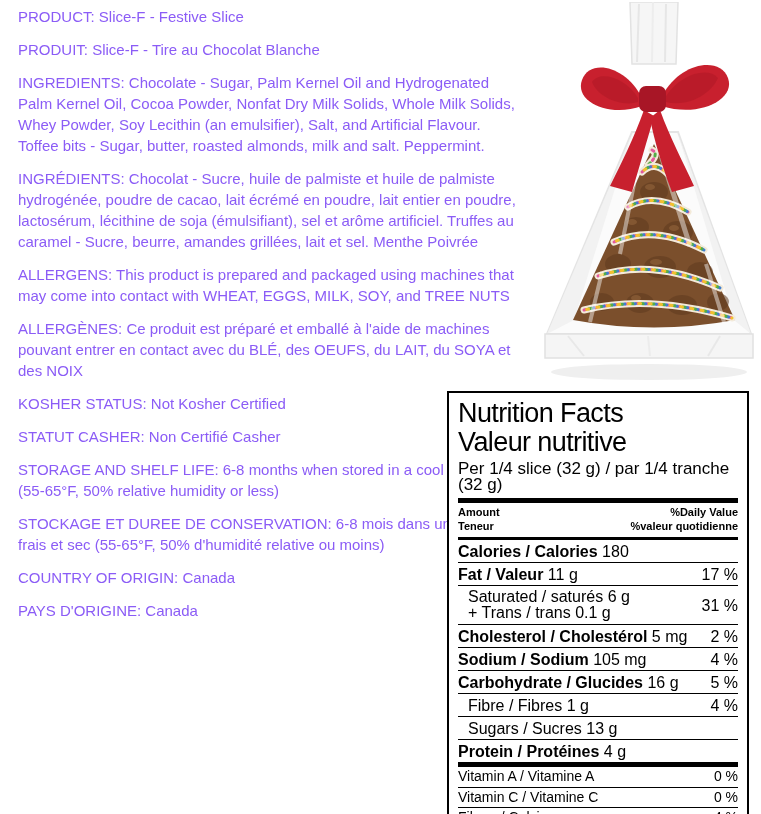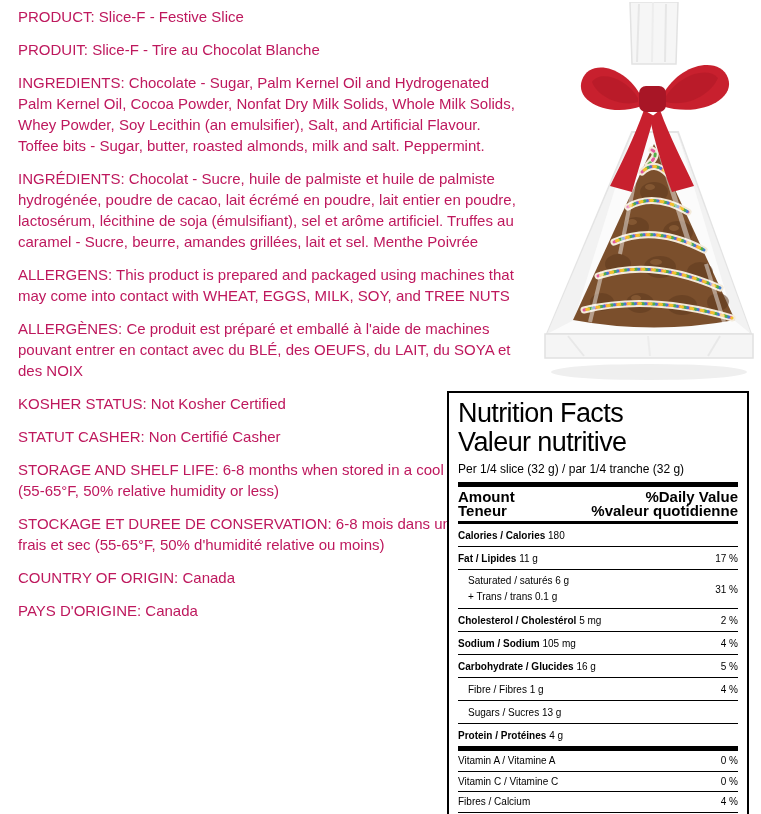--- a/index.html
+++ b/index.html
@@ -3,53 +3,53 @@
 <meta charset="utf-8">
 <style>
   html,body{margin:0;padding:0}
   body{
     width:761px;height:814px;position:relative;overflow:hidden;
     background:#ffffff;color:#1b1b1b;
     font-family:"Liberation Sans", sans-serif;
   }
   
   .text-col{position:absolute;left:18px;top:6px;width:505px}
-  .text-col p{margin:0 0 12px 0;font-size:15px;line-height:21px;color:#be185d}
+  .text-col p{margin:0 0 12px 0;font-size:15px;line-height:21px;color:#8b5cf6}
 
   
   .photo{position:absolute;left:538px;top:2px;width:223px;height:388px}
   .sb{fill:none;stroke-linecap:round}
   .sb.base{stroke:#f3ead9;stroke-width:7}
   .sb.c1{stroke:#e25a9e;stroke-width:3;stroke-dasharray:2 8.5}
   .sb.c2{stroke:#3e7ecf;stroke-width:3;stroke-dasharray:2 8.5;stroke-dashoffset:2.6}
   .sb.c3{stroke:#54ad47;stroke-width:3;stroke-dasharray:2 8.5;stroke-dashoffset:5.2}
   .sb.c4{stroke:#f1c02f;stroke-width:3;stroke-dasharray:2 8.5;stroke-dashoffset:7.8}
 
   
   .nfact{
     position:absolute;left:447px;top:391px;width:280px;
     border:2px solid #000;background:#fff;color:#000;
     padding:6px 9px 6px 9px;
   }
   .ntitle{font-size:27px;font-weight:normal;line-height:29px;letter-spacing:-0.6px}
-  .nserving{font-size:12px;line-height:16px;margin:4px 0 5px 0}
+  .nserving{font-size:17px;line-height:16px;margin:4px 0 5px 0}
   .bar5{height:5px;background:#000}
   .bar3{height:3px;background:#000}
   .nheader{display:flex;justify-content:space-between;align-items:flex-end;
-           font-size:15px;font-weight:bold;line-height:13.5px;padding:3px 0 4px 0}
+           font-size:11px;font-weight:bold;line-height:13.5px;padding:3px 0 4px 0}
   .nh-right{text-align:right}
   .nrow{display:flex;justify-content:space-between;align-items:baseline;
-        font-size:10px;line-height:17px;padding:2.5px 0;border-top:1px solid #000}
+        font-size:16px;line-height:17px;padding:2.5px 0;border-top:1px solid #000}
   .nrow.first{border-top:none}
   .nrow .nname b{font-weight:bold}
   .nrow.sub{padding-left:10px}
   .nrow .ndv{font-weight:normal;white-space:nowrap}
   .nrow.two-line{align-items:center}
   .nrow.two-line .nname div{line-height:16.5px}
-  .nrow.vit{font-size:10px;line-height:15.5px;padding:2px 0}
+  .nrow.vit{font-size:14px;line-height:15.5px;padding:2px 0}
   .nrow.vit .ndv{font-weight:normal}
 </style>
 </head>
 <body>
 
 <div class="text-col">
   <p>PRODUCT: Slice-F - Festive Slice</p>
   <p>PRODUIT: Slice-F - Tire au Chocolat Blanche</p>
   <p>INGREDIENTS: Chocolate - Sugar, Palm Kernel Oil and Hydrogenated Palm Kernel Oil, Cocoa Powder, Nonfat Dry Milk Solids, Whole Milk Solids, Whey Powder, Soy Lecithin (an emulsifier), Salt, and Artificial Flavour.  Toffee bits - Sugar, butter, roasted almonds, milk and salt. Peppermint.</p>
   <p>INGRÉDIENTS: Chocolat - Sucre, huile de palmiste et huile de palmiste hydrogénée, poudre de cacao, lait écrémé en poudre, lait entier en poudre, lactosérum, lécithine de soja (émulsifiant), sel et arôme artificiel. Truffes au caramel - Sucre, beurre, amandes grillées, lait et sel. Menthe Poivrée</p>
@@ -180,21 +180,21 @@
       <div>%valeur quotidienne</div>
     </div>
   </div>
   <div class="bar3"></div>
 
   <div class="nrow first">
     <span class="nname"><b>Calories / Calories</b> <span>180</span></span>
   </div>
 
   <div class="nrow">
-    <span class="nname"><b>Fat / Lipides</b> <span>11 g</span></span>
+    <span class="nname"><b>Fat / Valeur</b> <span>11 g</span></span>
     <span class="ndv">17 %</span>
   </div>
 
   <div class="nrow sub two-line">
     <span class="nname">
       <div>Saturated / saturés 6 g</div>
       <div>+ Trans / trans 0.1 g</div>
     </span>
     <span class="ndv">31 %</span>
   </div>

